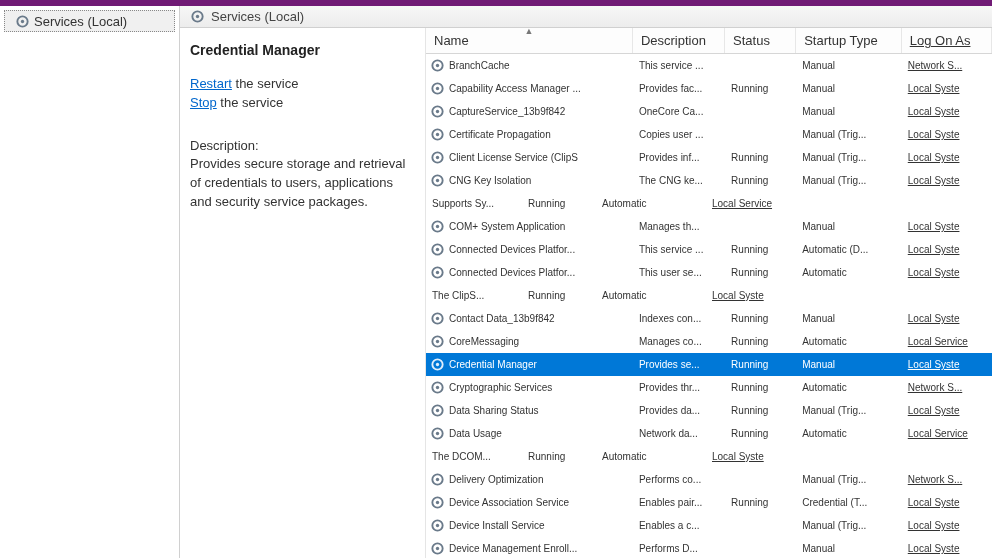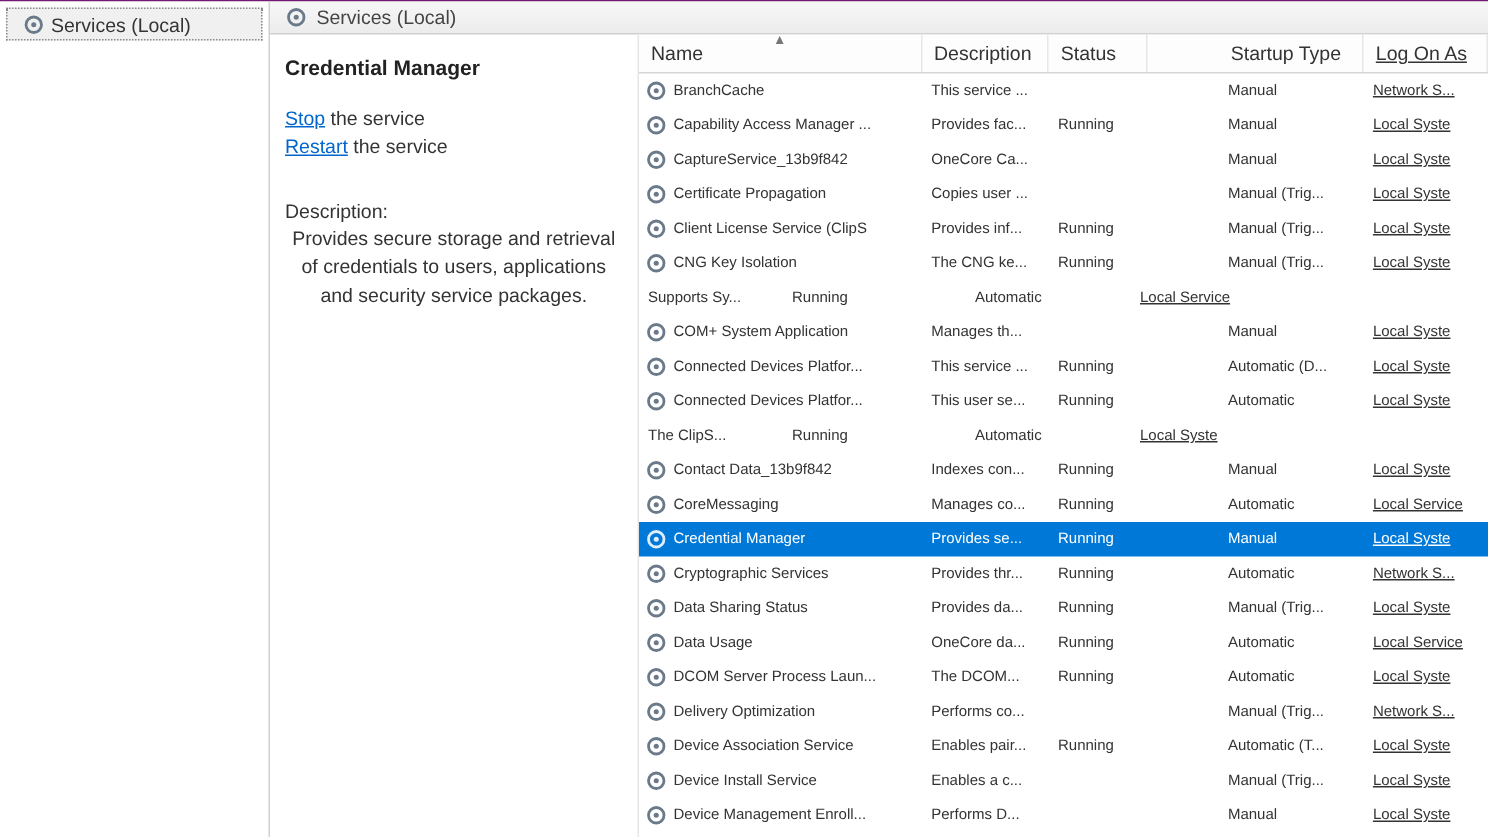--- a/index.html
+++ b/index.html
@@ -8,21 +8,21 @@
     width: 1000px; height: 558px;
     font-family: "Segoe UI", Tahoma, sans-serif;
     font-size: 13px;
     color: #333;
     background: #fff;
     overflow: hidden;
   }
   .root {
     display: flex;
     width: 992px; height: 558px;
-    border-top: 1px solid #701a75;
+    border-top: 6px solid #701a75;
   }
   
   .tree-pane {
     width: 180px;
     border-right: 1px solid #d0d0d0;
     background: #fff;
     padding-top: 2px;
   }
   .tree-item {
     display: flex;
@@ -71,21 +71,21 @@
     margin-bottom: 18px;
     font-size: 14px;
   }
   .action-line { margin-bottom: 4px; }
   .link {
     color: #0066cc;
     text-decoration: underline;
     cursor: pointer;
   }
   .desc-head { margin-top: 28px; margin-bottom: 2px; }
-  .desc-body { line-height: 1.45; text-align: center; }
+  .desc-body { line-height: 1.45; }
   
   .table-area {
     flex: 1;
     display: flex;
     flex-direction: column;
     min-width: 0;
     overflow: hidden;
   }
   .col-headers {
     display: flex;
@@ -139,21 +139,21 @@
   .cell.name {
     display: flex;
     align-items: center;
     gap: 4px;
     padding-left: 4px;
   }
   
   .c-name   { width: 216px; }
   .c-desc   { width: 96px; }
   .c-status { width: 74px; }
-  .c-start  { width: 110px; margin-left: 48px; }
+  .c-start  { width: 110px; }
   .c-log    { width: 94px; text-decoration: underline; }
   
   .gear {
     width: 15px; height: 15px;
     flex-shrink: 0;
     display: inline-block;
   }
   .gear svg { display:block; }
 </style>
 </head>
@@ -182,24 +182,24 @@
           </svg>
       </span>
       <span>Services (Local)</span>
     </div>
 
     <div class="content-split">
 
       <div class="detail-panel">
         <div class="detail-title">Credential Manager</div>
         <div class="action-line">
-          <span class="link">Stop</span><span> the service</span>
+          <span class="link">Restart</span><span> the service</span>
         </div>
         <div class="action-line">
-          <span class="link">Restart</span><span> the service</span>
+          <span class="link">Stop</span><span> the service</span>
         </div>
         <div class="desc-head">Description:</div>
         <div class="desc-body">Provides secure storage and retrieval of credentials to users, applications and security service packages.</div>
       </div>
 
       <div class="table-area">
         <div class="col-headers">
           <div class="colh sort c-name">
             <span class="sort-caret">▲</span>
             <span>Name</span>
@@ -443,35 +443,26 @@
             <div class="row">
               <div class="cell name c-name">
                 <span class="gear">
                   <svg viewBox="0 0 16 16">
                     <circle cx="8" cy="8" r="5.5" fill="none" stroke="#6a7a8a" stroke-width="2"></circle>
                     <circle cx="8" cy="8" r="1.8" fill="#6a7a8a"></circle>
                   </svg>
                 </span>
                 <span>Data Usage</span>
               </div>
-              <div class="cell c-desc">OneCore da...</div>
+              <div class="cell c-desc">Network da...</div>
               <div class="cell c-status">Running</div>
               <div class="cell c-start">Automatic</div>
               <div class="cell c-log">Local Service</div>
             </div>
             <div class="row">
-              <div class="cell name c-name">
-                <span class="gear">
-                  <svg viewBox="0 0 16 16">
-                    <circle cx="8" cy="8" r="5.5" fill="none" stroke="#6a7a8a" stroke-width="2"></circle>
-                    <circle cx="8" cy="8" r="1.8" fill="#6a7a8a"></circle>
-                  </svg>
-                </span>
-                <span>DCOM Server Process Laun...</span>
-              </div>
               <div class="cell c-desc">The DCOM...</div>
               <div class="cell c-status">Running</div>
               <div class="cell c-start">Automatic</div>
               <div class="cell c-log">Local Syste</div>
             </div>
             <div class="row">
               <div class="cell name c-name">
                 <span class="gear">
                   <svg viewBox="0 0 16 16">
                     <circle cx="8" cy="8" r="5.5" fill="none" stroke="#6a7a8a" stroke-width="2"></circle>
@@ -490,21 +481,21 @@
                 <span class="gear">
                   <svg viewBox="0 0 16 16">
                     <circle cx="8" cy="8" r="5.5" fill="none" stroke="#6a7a8a" stroke-width="2"></circle>
                     <circle cx="8" cy="8" r="1.8" fill="#6a7a8a"></circle>
                   </svg>
                 </span>
                 <span>Device Association Service</span>
               </div>
               <div class="cell c-desc">Enables pair...</div>
               <div class="cell c-status">Running</div>
-              <div class="cell c-start">Automatic (T...</div>
+              <div class="cell c-start">Credential (T...</div>
               <div class="cell c-log">Local Syste</div>
             </div>
             <div class="row">
               <div class="cell name c-name">
                 <span class="gear">
                   <svg viewBox="0 0 16 16">
                     <circle cx="8" cy="8" r="5.5" fill="none" stroke="#6a7a8a" stroke-width="2"></circle>
                     <circle cx="8" cy="8" r="1.8" fill="#6a7a8a"></circle>
                   </svg>
                 </span>

